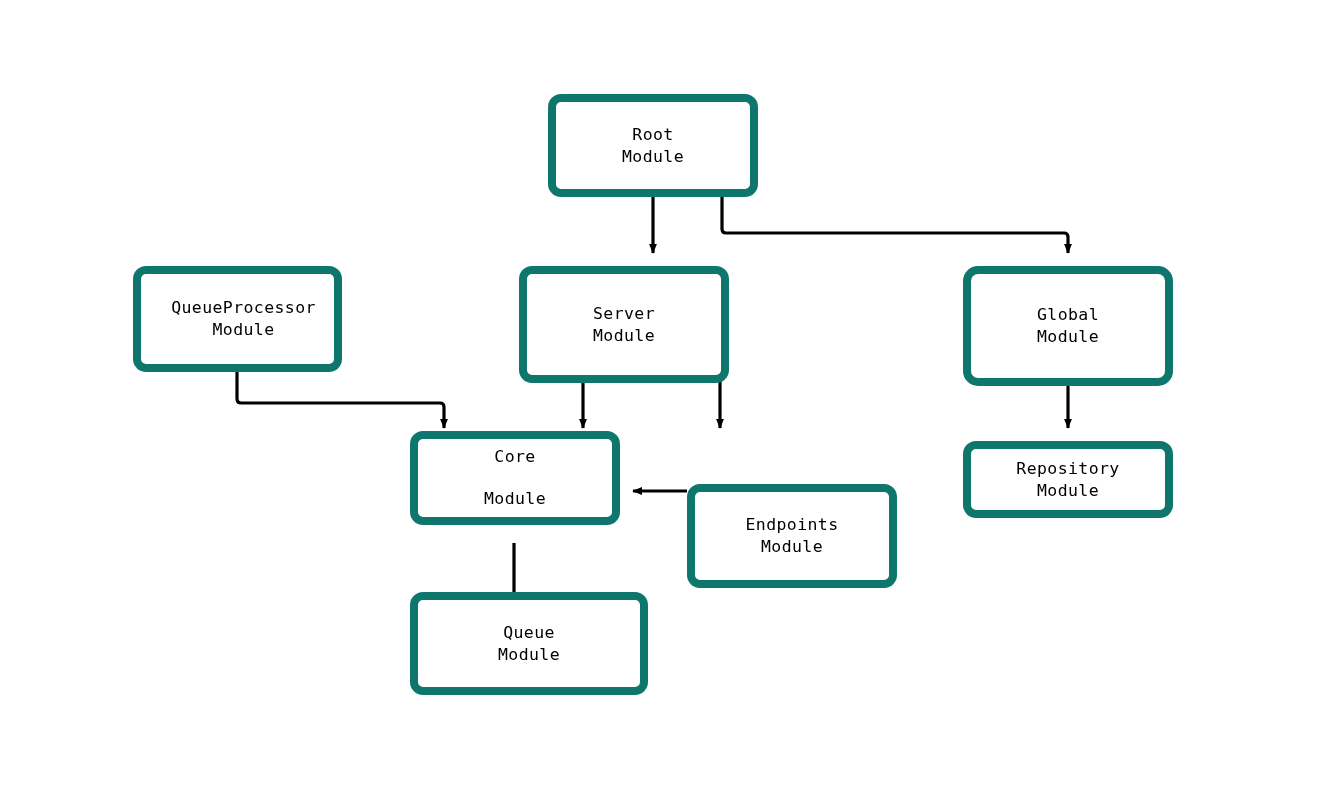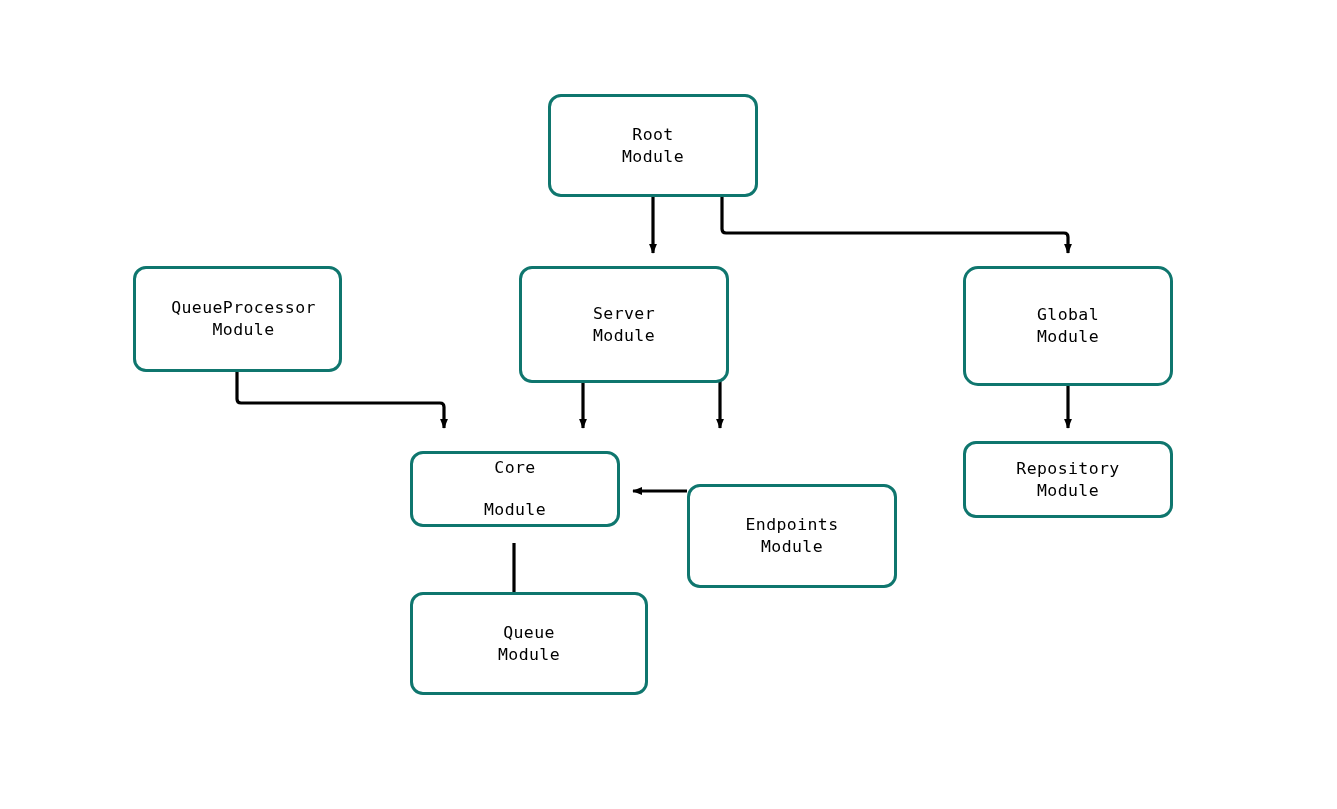--- a/index.html
+++ b/index.html
@@ -23,21 +23,21 @@
     left: 0;
     top: 0;
     width: 1337px;
     height: 809px;
     pointer-events: none;
   }
   .node-box {
     position: absolute;
     box-sizing: border-box;
     background: #ffffff;
-    border: 3px solid #0f766e;
+    border: 8px solid #0f766e;
     border-radius: 13px;
     display: flex;
     flex-direction: column;
     align-items: center;
     justify-content: center;
     z-index: 2;
   }
   .node-line {
     font-family: "DejaVu Sans Mono", "Liberation Mono", monospace;
     font-size: 16.5px;
@@ -94,21 +94,21 @@
   <div class="node-box" style="left:519px; top:266px; width:210px; height:117px;">
     <div class="node-line">Server</div>
     <div class="node-line">Module</div>
   </div>
 
   <div class="node-box" style="left:963px; top:266px; width:210px; height:120px;border-radius:15px;">
     <div class="node-line">Global</div>
     <div class="node-line">Module</div>
   </div>
 
-  <div class="node-box" style="left:410px; top:451px; width:210px; height:76px;gap:20px;">
+  <div class="node-box" style="left:410px; top:431px; width:210px; height:94px;gap:20px;">
     <div class="node-line">Core</div>
     <div class="node-line">Module</div>
   </div>
 
   <div class="node-box" style="left:687px; top:440px; width:210px; height:104px;margin-top:44px;">
     <div class="node-line">Endpoints</div>
     <div class="node-line">Module</div>
   </div>
 
   <div class="node-box" style="left:963px; top:441px; width:210px; height:77px;">

